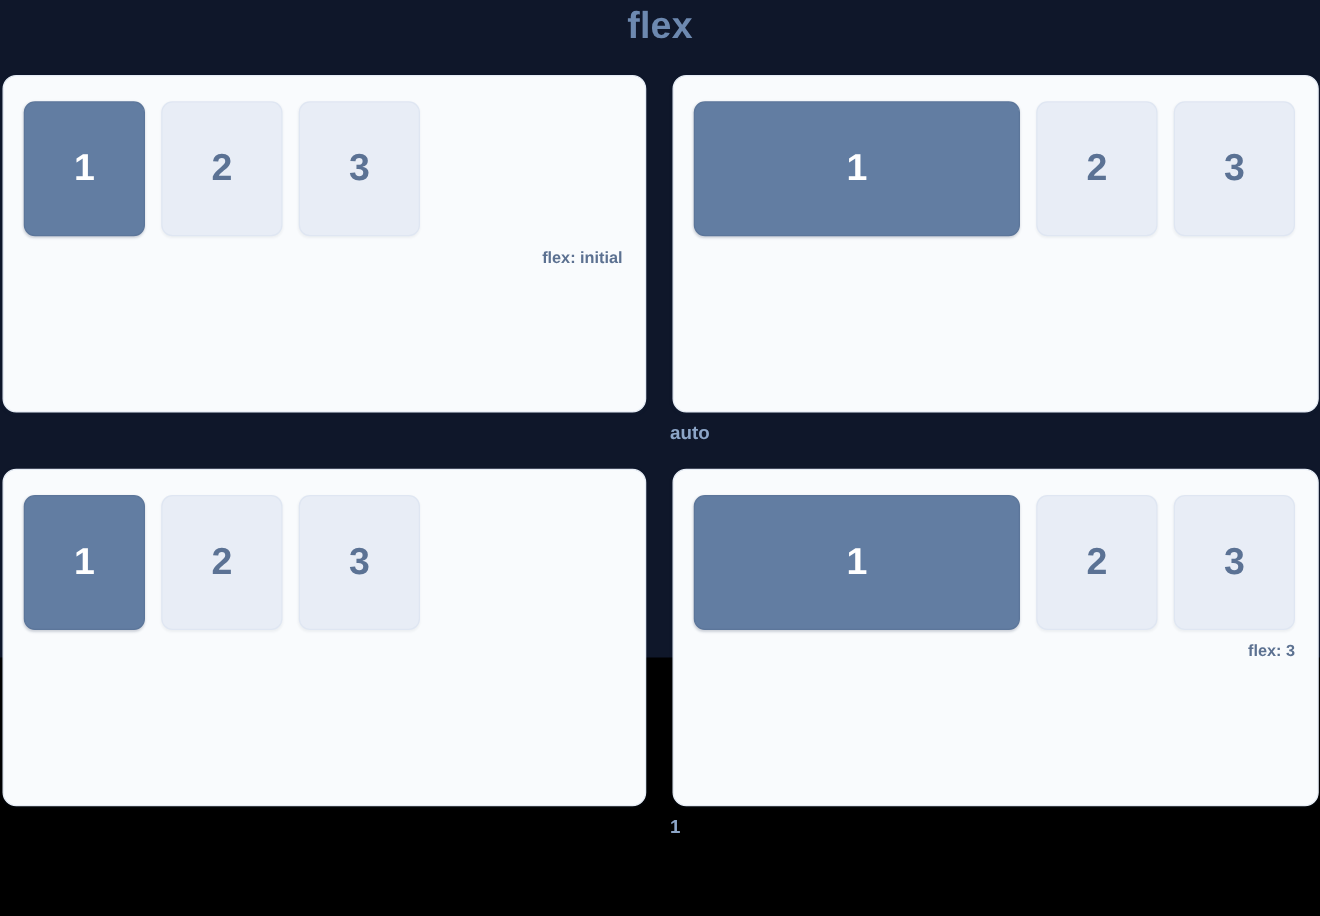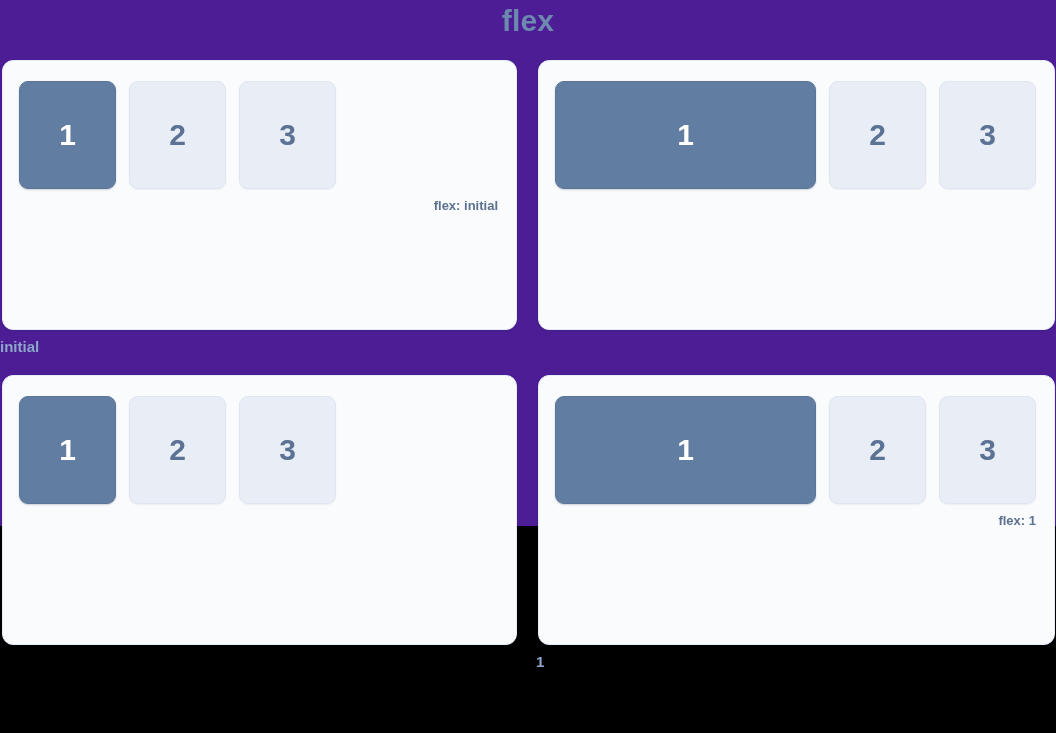--- a/index.html
+++ b/index.html
@@ -10,21 +10,21 @@
     width: 1056px;
     height: 733px;
     overflow: hidden;
     font-family: "Liberation Sans", sans-serif;
   }
 
   .page {
     position: relative;
     width: 1056px;
     height: 526px;
-    background: #4c1d95;
+    background: #0f172a;
   }
 
   
   .page-title {
     position: absolute;
     top: 2px;
     left: 0;
     width: 1056px;
     text-align: center;
     font-size: 30px;
@@ -134,49 +134,49 @@
 
     <div class="cell cell-0">
       <div class="card">
         <div class="flex-row f-initial">
           <div class="box box-1">1</div>
           <div class="box box-plain">2</div>
           <div class="box box-plain">3</div>
         </div>
         <div class="flex-caption">flex: initial</div>
       </div>
-      <div class="cell-label">initial</div>
     </div>
 
     <div class="cell cell-1">
       <div class="card">
         <div class="flex-row f-auto">
           <div class="box box-1">1</div>
           <div class="box box-plain">2</div>
           <div class="box box-plain">3</div>
         </div>
       </div>
+      <div class="cell-label">auto</div>
     </div>
 
     <div class="cell cell-2">
       <div class="card">
         <div class="flex-row f-none">
           <div class="box box-1">1</div>
           <div class="box box-plain">2</div>
           <div class="box box-plain">3</div>
         </div>
       </div>
     </div>
 
     <div class="cell cell-3">
       <div class="card">
         <div class="flex-row f-one">
           <div class="box box-1">1</div>
           <div class="box box-plain">2</div>
           <div class="box box-plain">3</div>
         </div>
-        <div class="flex-caption">flex: 1</div>
+        <div class="flex-caption">flex: 3</div>
       </div>
       <div class="cell-label">1</div>
     </div>
 
   </div>
 </div>
 
 </body></html>

